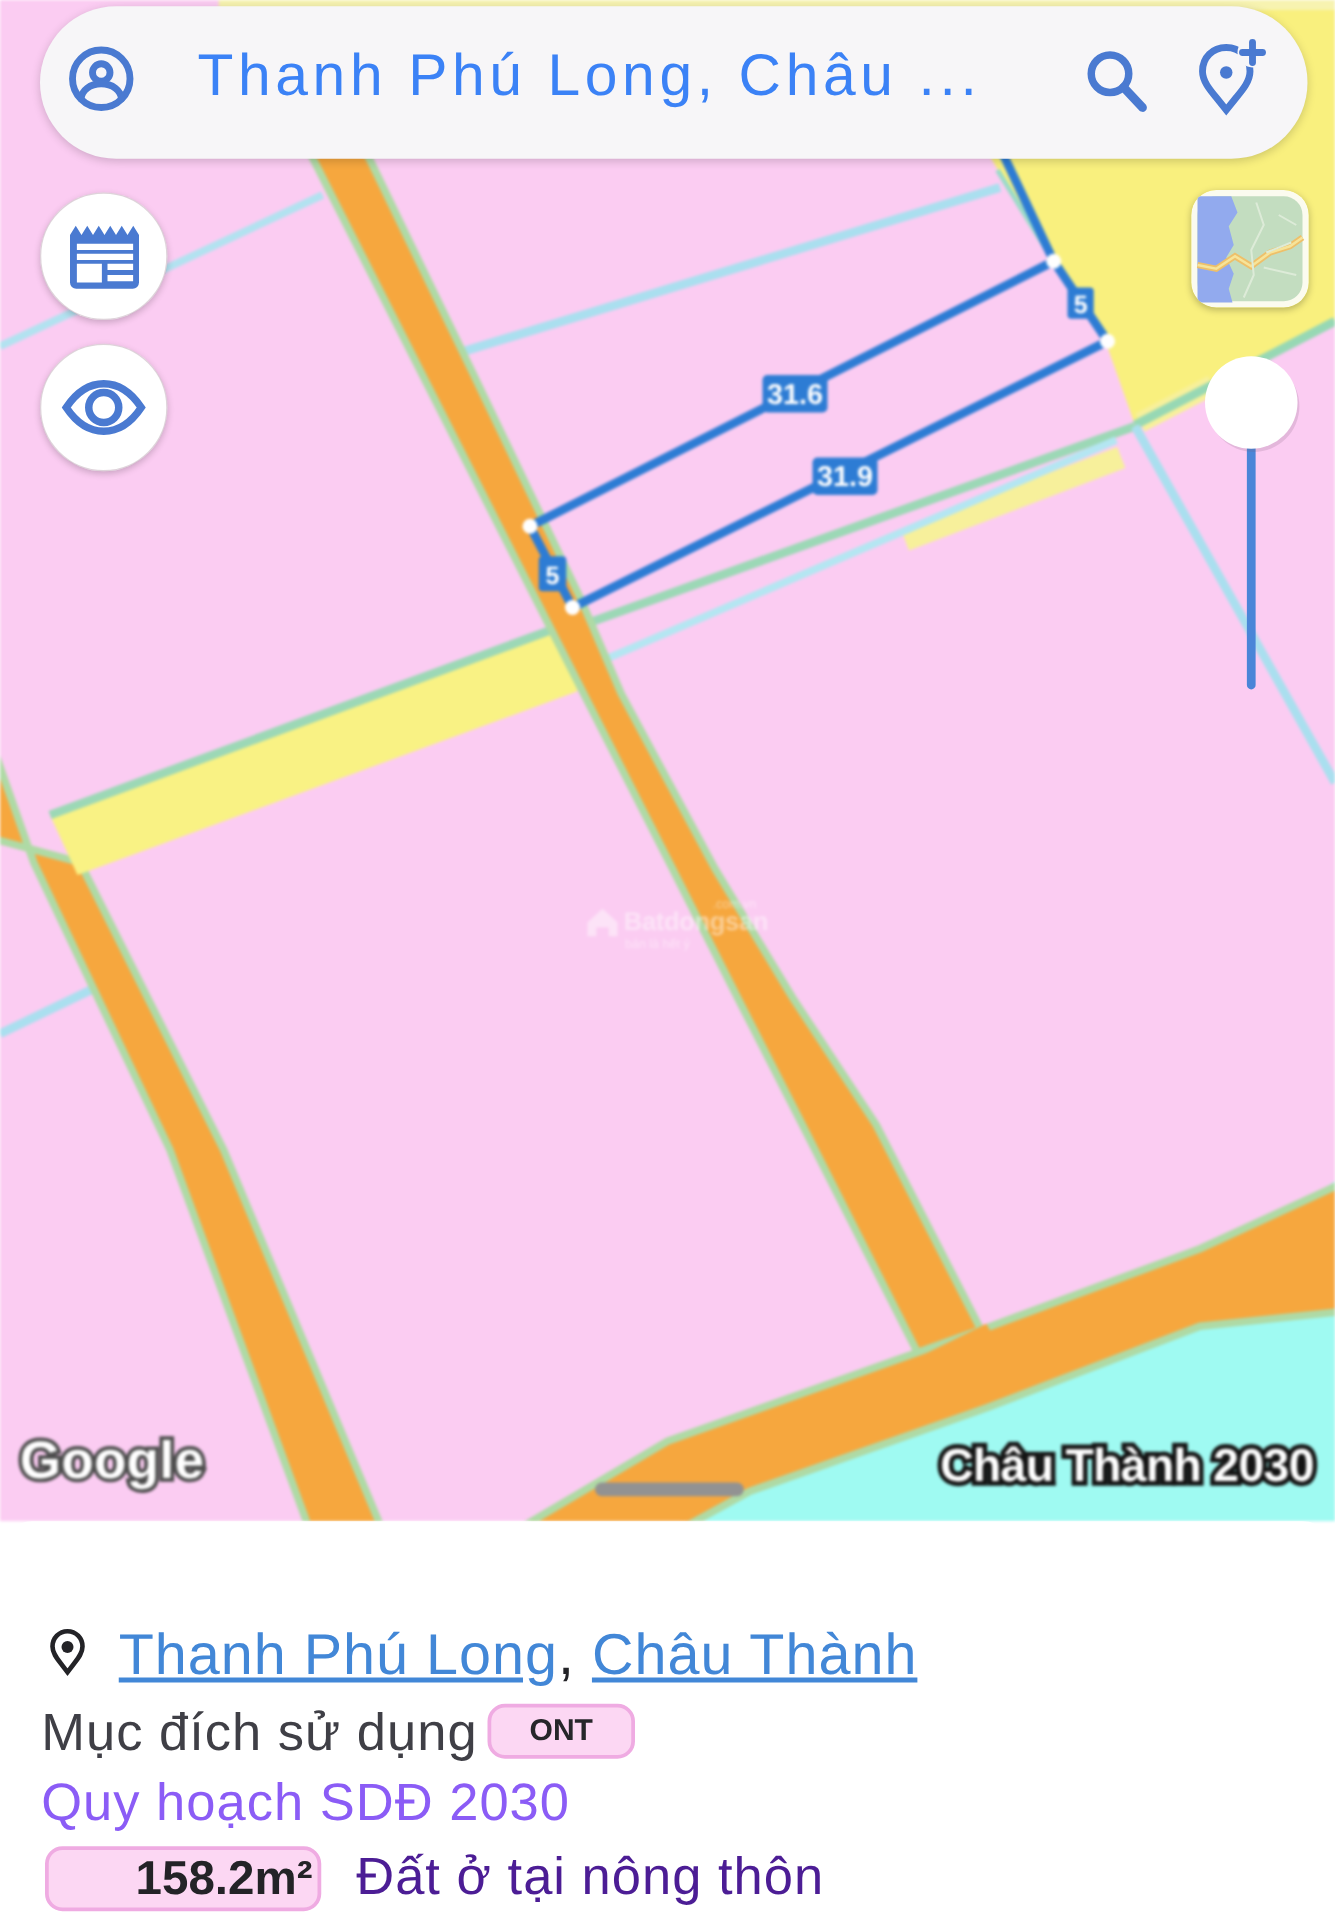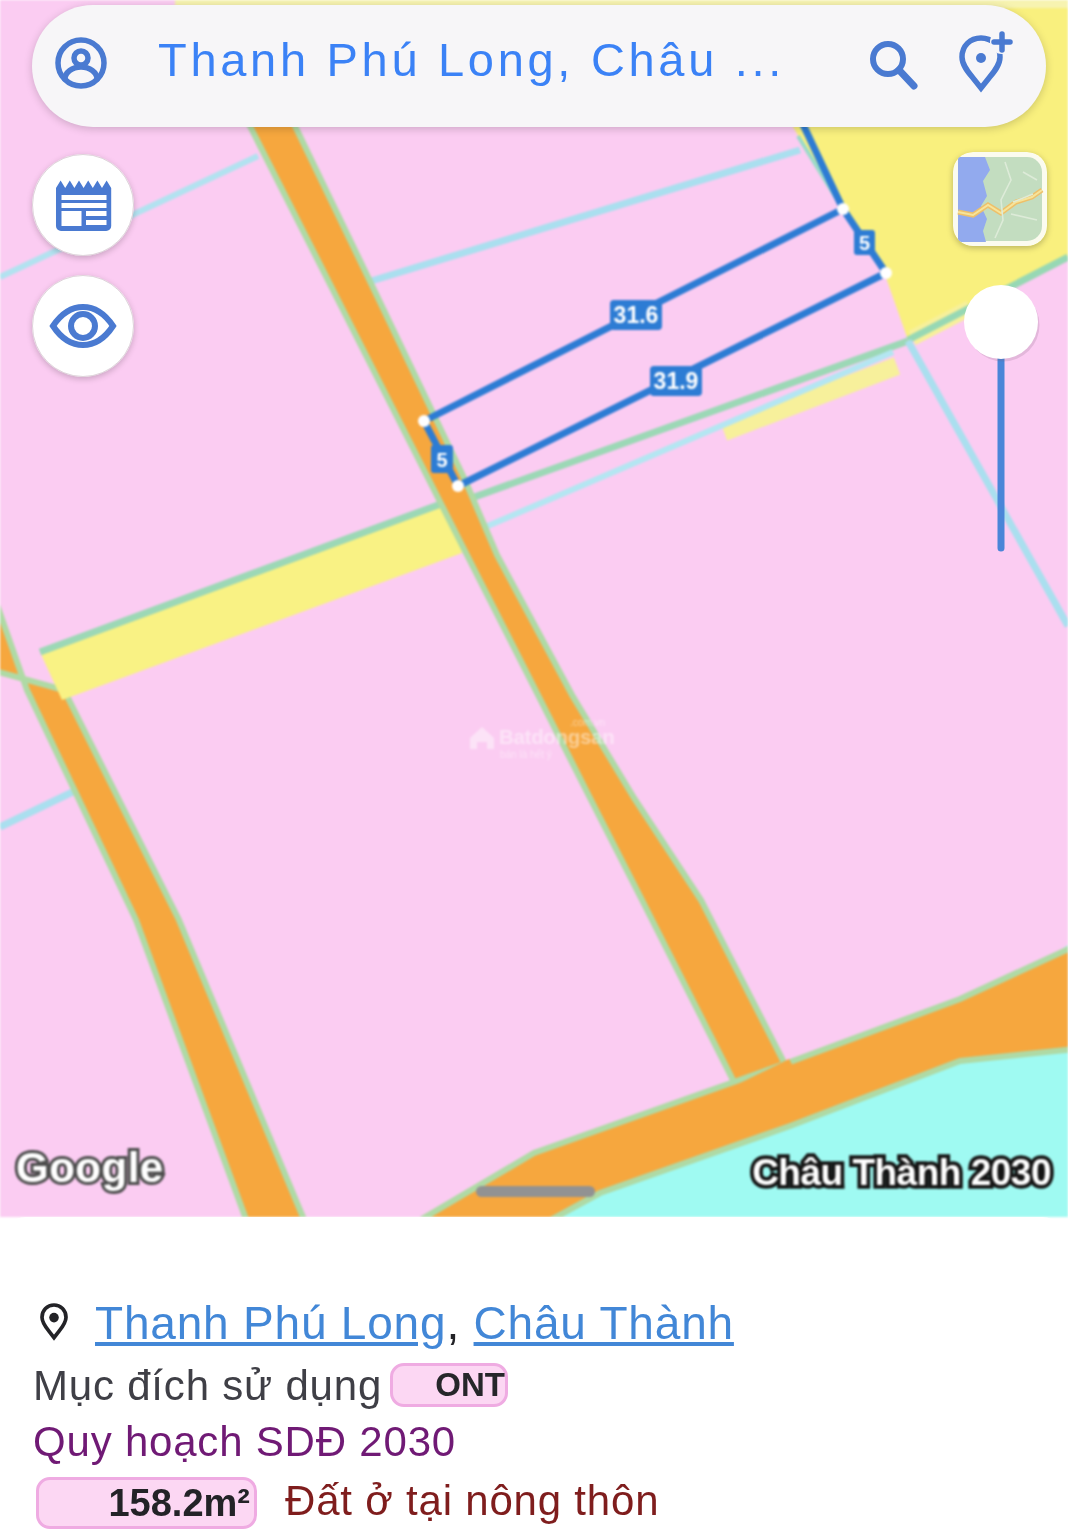--- a/index.html
+++ b/index.html
@@ -164,21 +164,21 @@
 
 <svg class="abs" style="left:39px;top:1302px" width="30" height="46" viewBox="0 0 30 46">
   <path d="M15,3 C8.3,3 3,8.4 3,15.2 c0,5.2 3.3,9.3 6.7,13.6 l5.3,6.9 5.3,-6.9 c3.4,-4.3 6.7,-8.4 6.7,-13.6 C27,8.4 21.7,3 15,3 z" fill="none" stroke="#232327" stroke-width="3.7"></path>
   <circle cx="15" cy="15.6" r="4.8" fill="#232327"></circle>
 </svg>
 
 <div class="abs" style="left:33px;top:1362px;font-size:42px;color:#3f3f46;letter-spacing:0.8px;">Mục đích sử dụng</div>
 
 <div class="abs" style="left:95px;top:1296px;font-size:46px;color:#232327;letter-spacing:0.8px;"><span style="color:#4287d7;text-decoration:underline;">Thanh Phú Long</span>, <span style="color:#4287d7;text-decoration:underline;">Châu Thành</span></div>
 
-<div class="abs" style="left:390px;top:1363px;width:112px;height:38px;background:#fcd7f3;border:3px solid #efabe2;border-radius:14px;font-size:33px;font-weight:bold;color:#26262a;text-align:right;line-height:38px;">ONT</div>
+<div class="abs" style="left:390px;top:1363px;width:112px;height:38px;background:#fcd7f3;border:3px solid #efabe2;border-radius:14px;font-size:24px;font-weight:bold;color:#26262a;text-align:center;line-height:38px;">ONT</div>
 
-<div class="abs" style="left:33px;top:1418px;font-size:42px;color:#701a75;letter-spacing:0.8px;">Quy hoạch SDĐ 2030</div>
+<div class="abs" style="left:33px;top:1418px;font-size:42px;color:#8b5cf6;letter-spacing:0.8px;">Quy hoạch SDĐ 2030</div>
 
 <div class="abs" style="left:36px;top:1477px;width:211px;height:46px;background:#fcd7f3;border:3px solid #efabe2;border-radius:14px;font-size:38px;font-weight:bold;color:#232327;text-align:right;line-height:46px;padding-right:4px;">158.2m²</div>
 
-<div class="abs" style="left:285px;top:1477px;font-size:42px;color:#7f1d1d;letter-spacing:0.8px;">Đất ở tại nông thôn</div>
+<div class="abs" style="left:285px;top:1477px;font-size:42px;color:#4c1d95;letter-spacing:0.8px;">Đất ở tại nông thôn</div>
 
 </div>
 
 </body></html>

